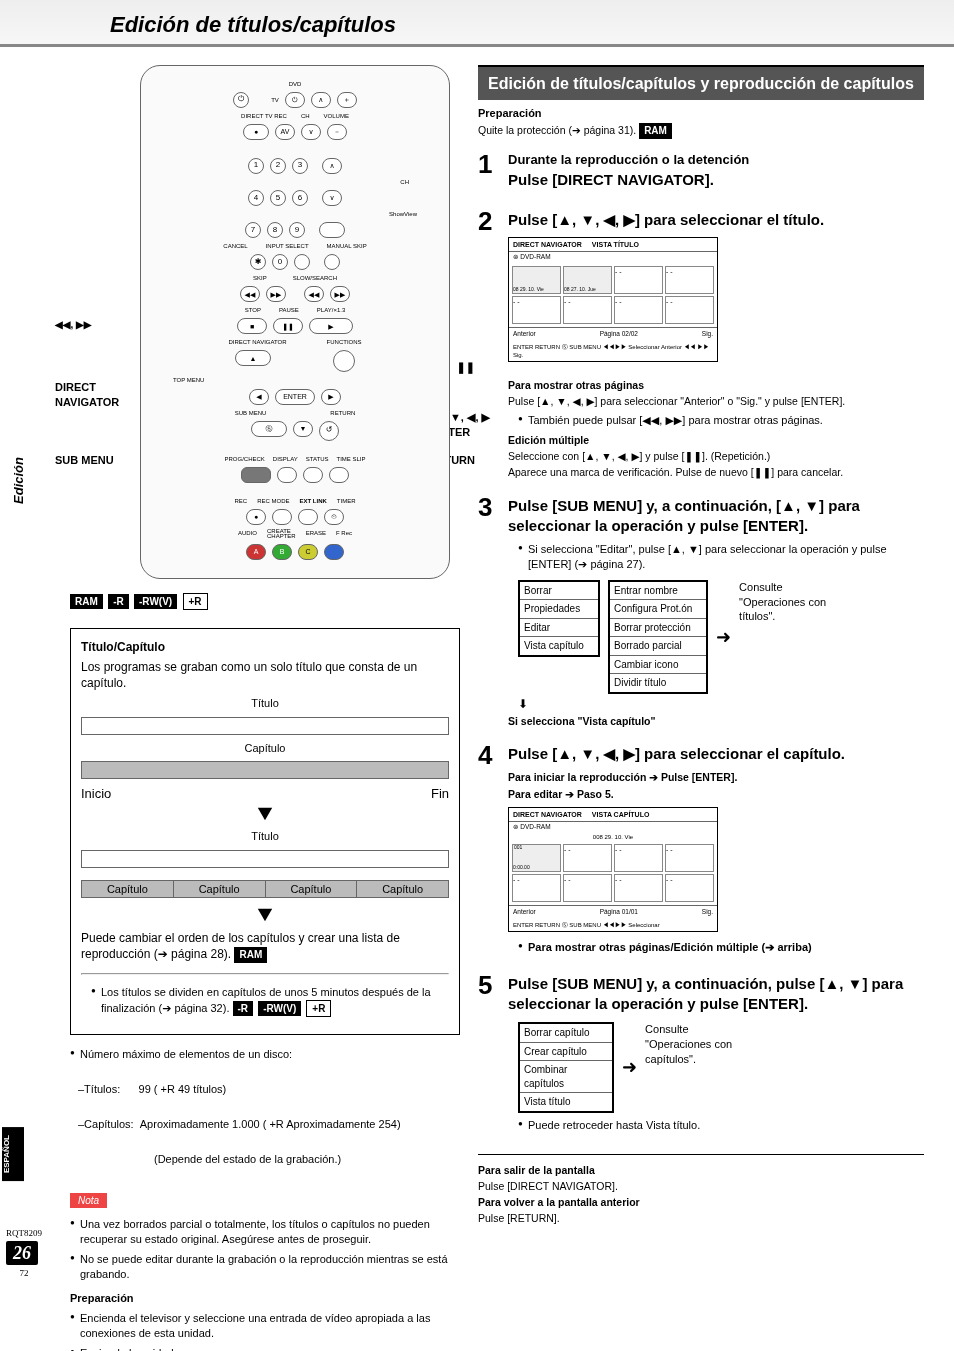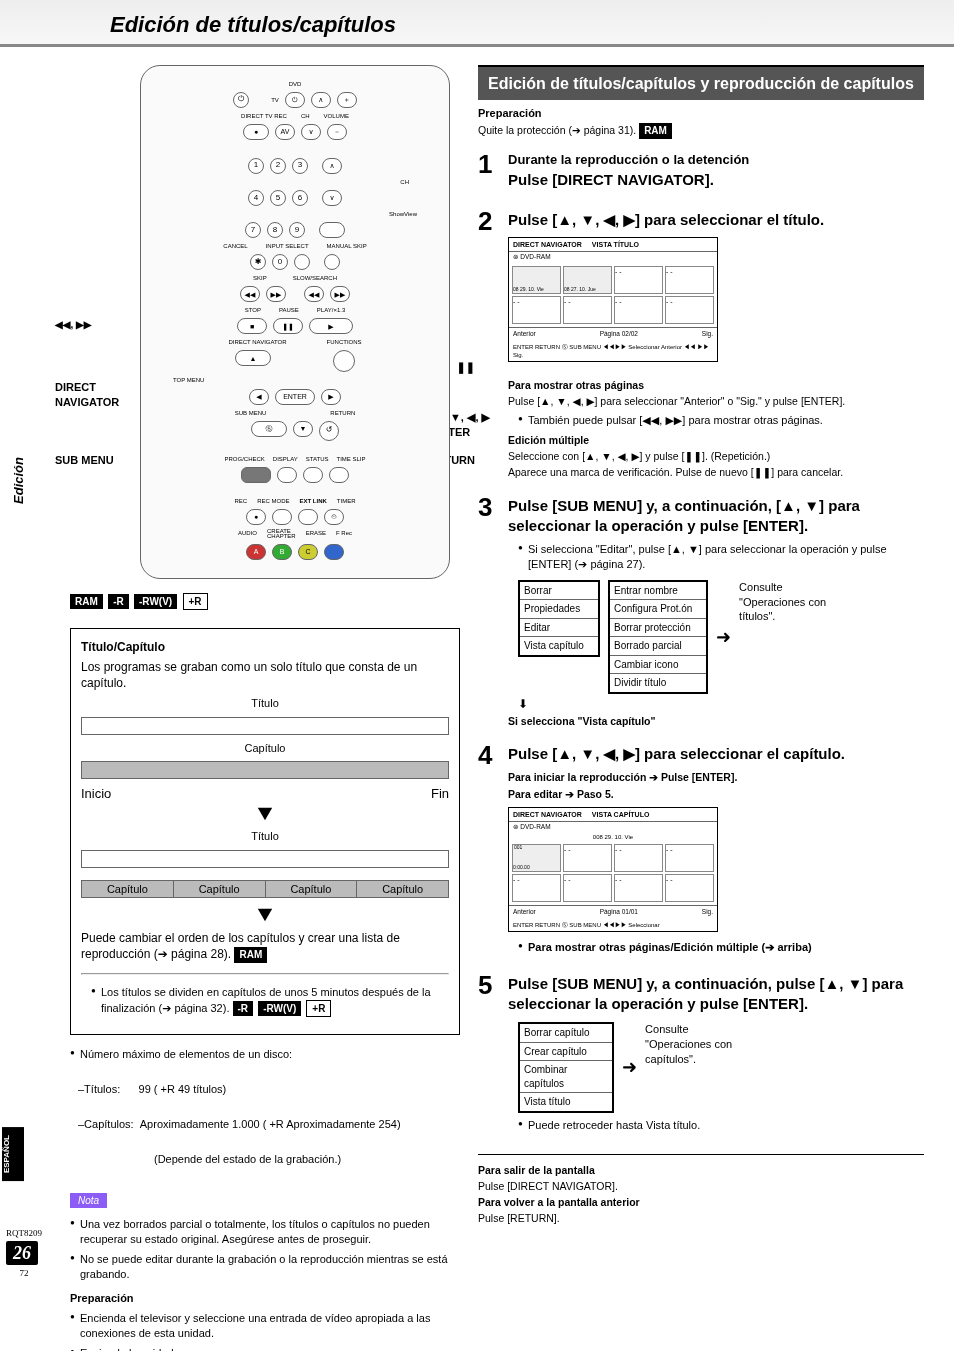--- a/index.html
+++ b/index.html
@@ -25,21 +25,21 @@
   .bar { border:1px solid #666; height:18px; display:flex; align-items:center; justify-content:center; font-size:11px; margin:6px 0;}
   .bar.dark { background:#bbb; }
   .bar-row { display:flex; gap:0; }
   .bar-row .bar { flex:1; border-right:none;}
   .bar-row .bar:last-child { border-right:1px solid #666;}
   .label-center { text-align:center; font-size:11px; margin:4px 0;}
   .arrow-down { text-align:center; margin:4px 0;}
   .arrow-down svg { width:18px; height:14px; }
   .rowline { display:flex; justify-content:space-between; font-size:13px; margin-top:2px;}
 
-  .note-badge { display:inline-block; background:#8b5cf6; color:#fff; font-style:italic; font-size:10px; padding:1px 8px; margin:6px 0 4px 10px;}
+  .note-badge { display:inline-block; background:#ef4444; color:#fff; font-style:italic; font-size:10px; padding:1px 8px; margin:6px 0 4px 10px;}
   ul.bullets { list-style:none; margin-left:10px; }
   ul.bullets > li { position:relative; padding-left:10px; margin:5px 0; font-size:11px;}
   ul.bullets > li::before { content:"●"; position:absolute; left:0; top:1px; font-size:8px;}
   .sublist { margin-left:18px; font-size:11px;}
   .sublist div { margin:20px 0; }
 
   .side-tab { position:absolute; left:2px; width:22px; background:#000; color:#fff; font-size:8px; font-weight:bold; padding:8px 0; text-align:center; writing-mode:vertical-rl; transform:rotate(180deg);}
   .side-decor { position:absolute; left:10px; width:20px; writing-mode:vertical-rl; transform:rotate(180deg); font-style:italic; font-weight:bold; font-size:13px;}
   .page-num { position:absolute; left:6px; font-size:9px; text-align:center;font-family:Liberation Serif, serif;}
   .page-num .big { display:block; background:#000; color:#fff; font-size:18px; font-style:italic; font-weight:bold; width:32px; height:24px; line-height:24px; border-radius:2px; margin:2px 0;}

